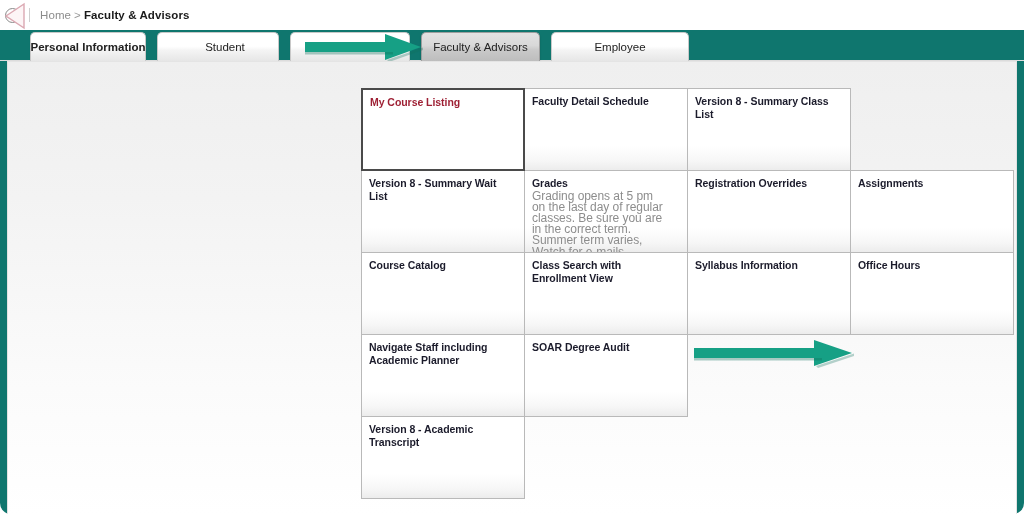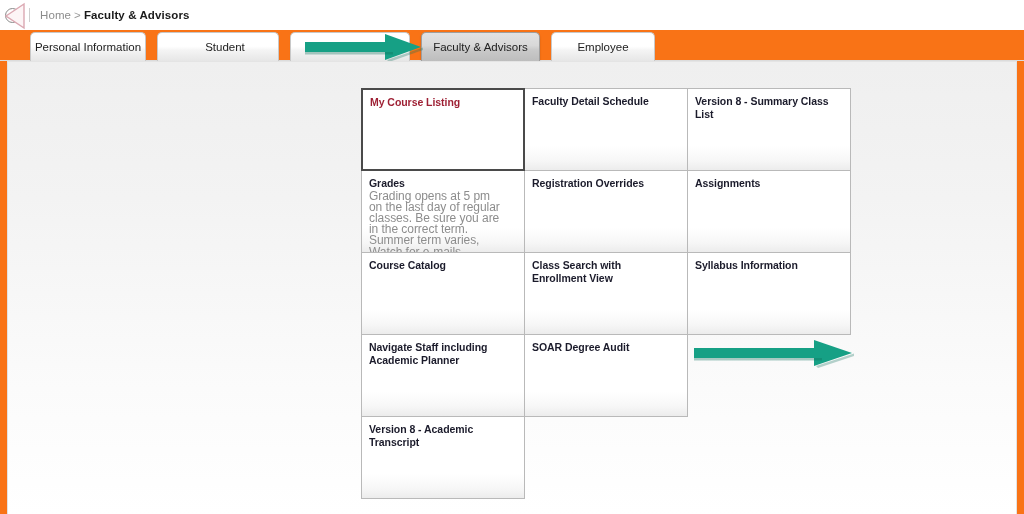--- a/index.html
+++ b/index.html
@@ -9,21 +9,22 @@
     width: 1024px; height: 514px;
     overflow: hidden;
     background: #ffffff;
     font-family: "Liberation Sans", sans-serif;
   }
 
   #page {
     position: relative;
     width: 1024px;
     height: 514px;
-    background: #f97316;
+    background: #0f766e;
+    border-radius: 11px;
   }
 
   
   .crumb-bar {
     position: absolute;
     left: 0; top: 0;
     width: 1024px; height: 30px;
     display: flex;
     align-items: center;
     background: #ffffff;
@@ -176,33 +177,33 @@
     </div>
   </div>
 
   <div class="tabstrip">
     <div class="tab-baseline"></div>
 
     <svg class="tri-outline" viewBox="0 0 20 28" style="top:-28px;">
       <polygon points="1,14 19,2 19,26" fill="#fdf5f6" stroke="#dba8b2" stroke-width="1.4"></polygon>
     </svg>
 
-    <div class="tab" style="left:30px; width:116px;">
+    <div class="tab" style="left:30px; width:116px;font-weight:bold;">
       <span>Personal Information</span>
     </div>
     <div class="tab" style="left:157px; width:122px;padding-left:14px;">
       <span>Student</span>
     </div>
     <div class="tab" style="left:290px; width:120px;">
       <span></span>
     </div>
     <div class="tab active" style="left:421px; width:119px;">
       <span>Faculty &amp; Advisors</span>
     </div>
-    <div class="tab" style="left:551px; width:104px;">
+    <div class="tab" style="left:551px; width:138px;">
       <span>Employee</span>
     </div>
   </div>
 
   <div class="content">
 
     <div class="grid">
 
       <div class="grid-row">
         <div class="cell focused">
@@ -211,40 +212,46 @@
         <div class="cell">
           <div class="cell-title">Faculty Detail Schedule</div>
         </div>
         <div class="cell">
           <div class="cell-title">Version 8 - Summary Class List</div>
         </div>
       </div>
 
       <div class="grid-row">
         <div class="cell">
+          <div class="cell-title">Version 8 - Summary Wait List</div>
+        </div>
+        <div class="cell">
           <div class="cell-title">Grades</div>
           <div class="cell-desc">Grading opens at 5 pm on the last day of regular classes. Be sure you are in the correct term. Summer term varies, Watch for e-mails.</div>
         </div>
         <div class="cell">
           <div class="cell-title">Registration Overrides</div>
         </div>
         <div class="cell">
           <div class="cell-title">Assignments</div>
         </div>
       </div>
 
       <div class="grid-row">
         <div class="cell">
           <div class="cell-title">Course Catalog</div>
         </div>
         <div class="cell">
           <div class="cell-title">Class Search with Enrollment View</div>
         </div>
         <div class="cell">
           <div class="cell-title">Syllabus Information</div>
+        </div>
+        <div class="cell">
+          <div class="cell-title">Office Hours</div>
         </div>
       </div>
 
       <div class="grid-row">
         <div class="cell">
           <div class="cell-title">Navigate Staff including Academic Planner</div>
         </div>
         <div class="cell">
           <div class="cell-title">SOAR Degree Audit</div>
         </div>

